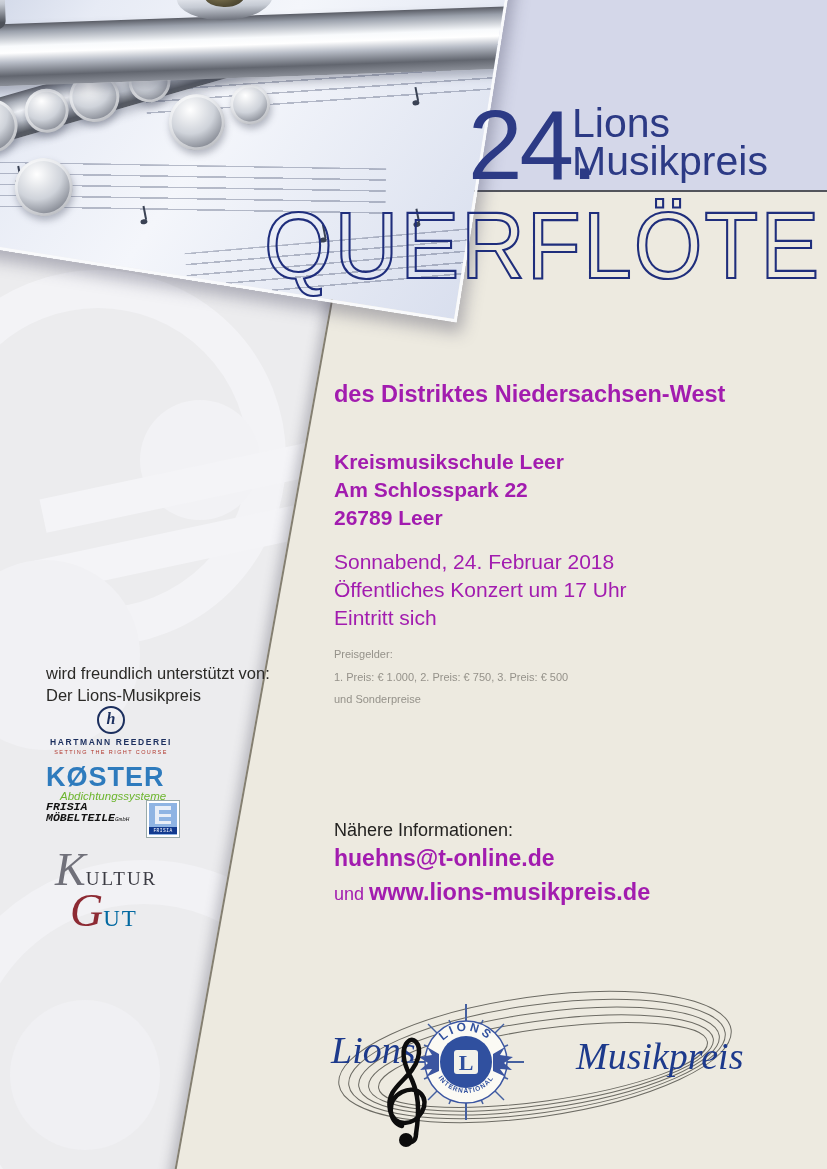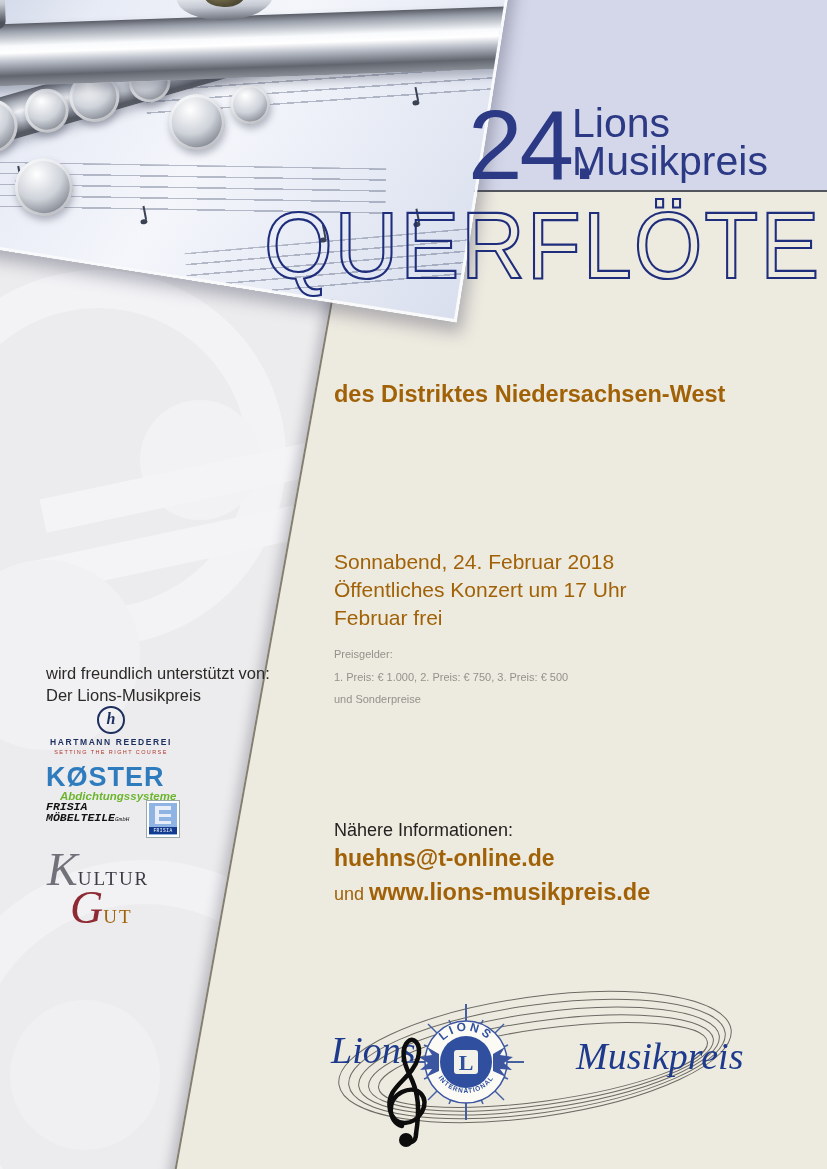--- a/index.html
+++ b/index.html
@@ -78,21 +78,21 @@
   
   .title-num{position:absolute; z-index:4; left:468px; top:96px; font-size:98px; line-height:1;
     color:#2c3a85; letter-spacing:-3px;}
   .title-words{position:absolute; z-index:4; left:572px; top:104px; font-size:41px; line-height:38px; color:#2c3a85;}
   .instrument{
     position:absolute; z-index:4; left:264px; top:199px; font-size:94px; line-height:1;
     letter-spacing:2px; color:transparent; -webkit-text-stroke:2.2px #1f2e7c;
     transform:scaleX(.94); transform-origin:left top; white-space:nowrap;
   }
   
-  .txt{position:absolute; z-index:5; left:334px; color:#a16207;}
+  .txt{position:absolute; z-index:5; left:334px; color:#a21caf;}
   .subtitle{top:381px; font-size:23.5px; font-weight:bold;}
   .address{top:448px; font-size:21px; font-weight:bold; line-height:28px;}
   .datetime{top:548px; font-size:21px; font-weight:normal; line-height:28px;}
   .muted{color:#95928a;}
   .prizes{top:643px; font-size:11px; line-height:22.5px;}
   .qual{top:725px; font-size:17.5px; line-height:23px;}
   .contact-h{top:820px; font-size:18px; color:#232220;}
   .email{top:845px; font-size:23px; font-weight:bold;text-align:center;}
   .webline{top:879px; font-size:18px;}
   .webline b{font-size:23.5px;}
@@ -100,37 +100,37 @@
   .side{position:absolute; z-index:5; left:46px; color:#2b2a27;}
   .side-h{top:662px; font-size:16.5px; line-height:22px;}
   .hartmann{top:706px; width:130px; text-align:center;}
   .h-circle{display:inline-block; width:24px; height:24px; border:2px solid #1c2f5e; border-radius:50%;
     color:#1c2f5e; font-family:"Liberation Serif",serif; font-style:italic; font-weight:bold;
     font-size:16px; line-height:22px;}
   .h-name{font-size:8.5px; letter-spacing:1.6px; color:#1c2f5e; font-weight:bold; margin-top:3px;}
   .h-tag{font-size:5.5px; letter-spacing:1.4px; color:#b0362c; margin-top:2px;}
   .koster{top:764px;}
   .k-name{font-size:27px; font-weight:bold; color:#2e7bbd; letter-spacing:1px; line-height:26px;}
-  .k-tag{font-size:11.5px; font-style:italic; color:#6cb52d; margin-left:14px;font-weight:bold;}
+  .k-tag{font-size:11.5px; font-style:italic; color:#6cb52d; margin-left:14px;}
   .frisia{top:801px;font-family:Liberation Mono, monospace;}
   .f-text{display:inline-block; vertical-align:top; font-style:italic; font-weight:bold; color:#141414;
     line-height:11px; font-size:11.5px; letter-spacing:0;}
   .f-text .gmbh{font-size:6px; font-weight:normal;}
   .f-badge{display:inline-block; vertical-align:top; margin-left:8px; width:28px; height:32px;
     background:#8fb4e3; border:2px solid #fff; box-shadow:0 0 0 1px #9aa;}
   .f-badge .fshape{position:relative; margin:3px auto 0; width:16px; height:18px; background:#e8eef8;}
   .f-badge .fshape::after{content:""; position:absolute; left:4px; top:4px; width:12px; height:4px; background:#8fb4e3; box-shadow:0 7px 0 #8fb4e3;}
   .f-badge .fbar{margin-top:3px; height:7px; background:#123a8f; color:#fff; font-size:4.5px; text-align:center; line-height:7px; letter-spacing:.5px;}
   .kultur{top:850px; font-family:"Liberation Serif",serif;}
   .kg-script{font-style:italic; font-size:46px; line-height:0;}
   .kg-k{color:#71717a;}
   .kg-caps{font-size:19px; letter-spacing:2px; color:#3c3c44;}
   .kg-g{color:#8d2a33;}
-  .kg-caps2{font-size:19px; letter-spacing:2px; color:#a16207;}
-  .kg-line1{position:relative; top:18px; left:1px;text-align:right;}
+  .kg-caps2{font-size:23px; letter-spacing:2px; color:#0369a1;}
+  .kg-line1{position:relative; top:18px; left:9px;text-align:right;}
   .kg-line2{position:relative; top:34px; left:24px;}
   
   .foot-txt{position:absolute; z-index:6; font-family:"Liberation Serif",serif; font-style:italic;
     color:#1d3a8c; font-size:38px;}
   .foot-lions{left:331px; top:1028px;}
   .foot-musik{left:576px; top:1034px;}
   .swoosh{position:absolute; z-index:5; left:285px; top:985px;}
   .emblem{position:absolute; z-index:6; left:406px; top:1002px;}
   .clef{position:absolute; z-index:7; left:372px; top:1030px;}
 </style>
@@ -180,25 +180,30 @@
 
   <div class="title-num">24.</div>
   <div class="title-words">
     <div>Lions</div>
     <div>Musikpreis</div>
   </div>
   <div class="instrument">QUERFLÖTE</div>
 
   <div class="txt subtitle">des Distriktes Niedersachsen-West</div>
 
+  <div class="txt address">
+    <div>Kreismusikschule Leer</div>
+    <div>Am Schlosspark 22</div>
+    <div>26789 Leer</div>
+  </div>
 
   <div class="txt datetime">
     <div>Sonnabend, 24. Februar 2018</div>
     <div>Öffentliches Konzert um 17 Uhr</div>
-    <div>Februar frei</div>
+    <div>Eintritt sich</div>
   </div>
 
   <div class="txt prizes muted">
     <div>Preisgelder:</div>
     <div>1. Preis: € 1.000, 2. Preis: € 750, 3. Preis: € 500</div>
     <div>und Sonderpreise</div>
   </div>
 
 
   <div class="txt contact-h">Nähere Informationen:</div>

